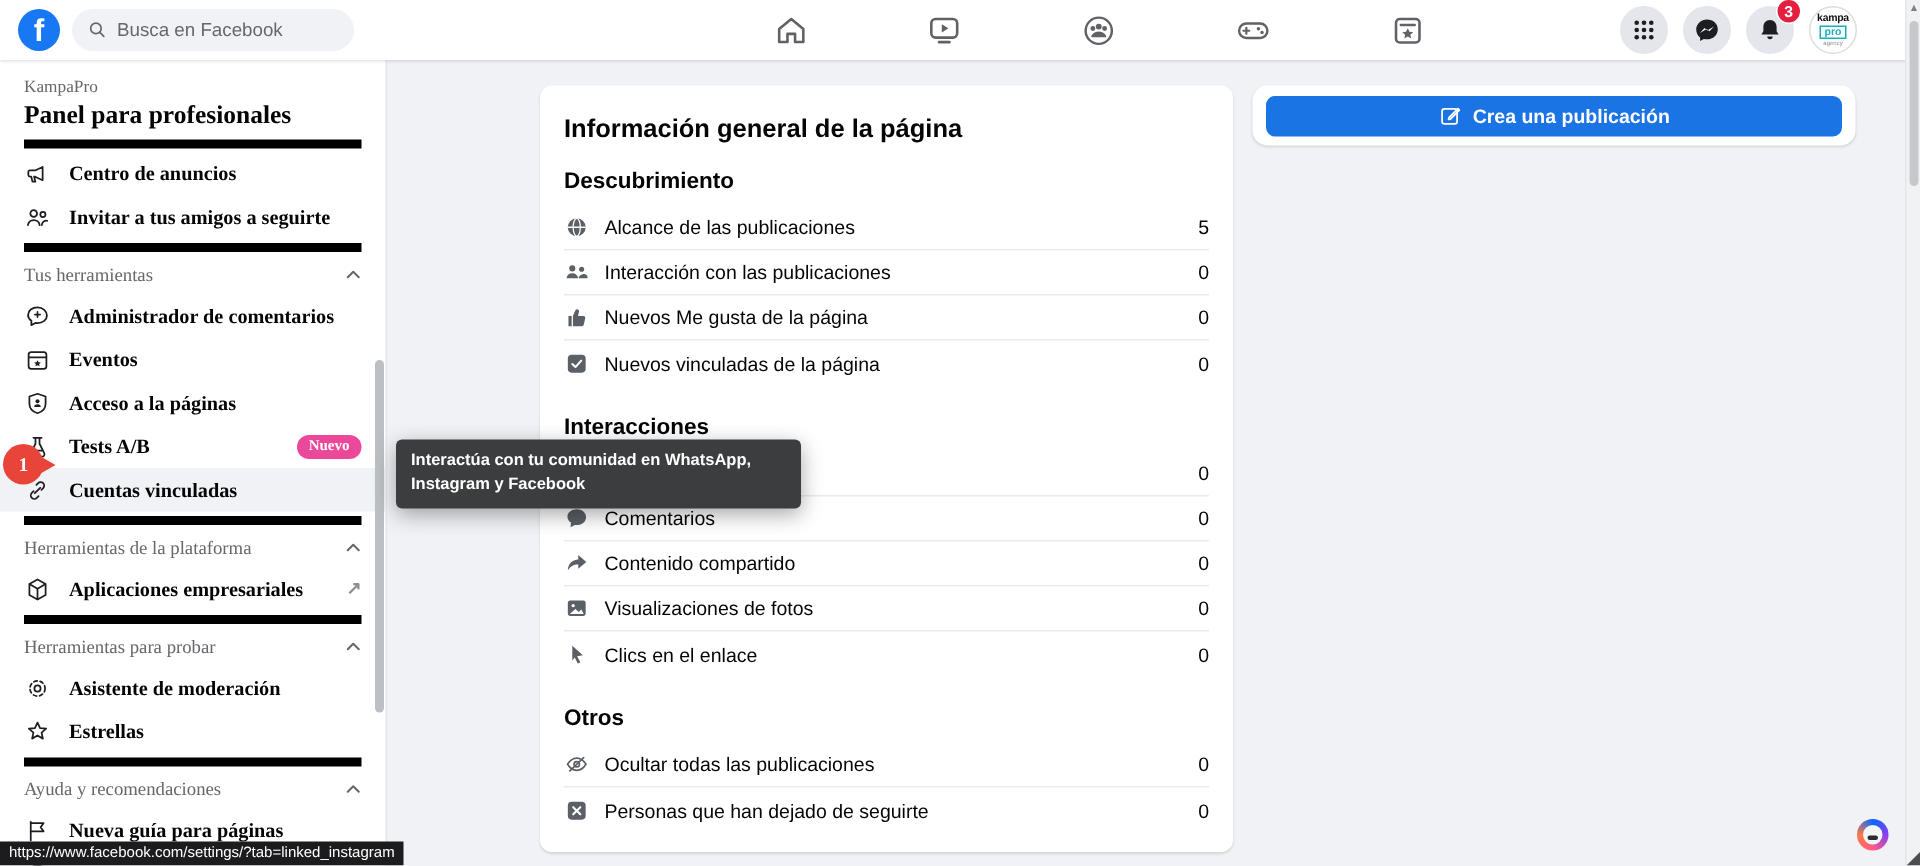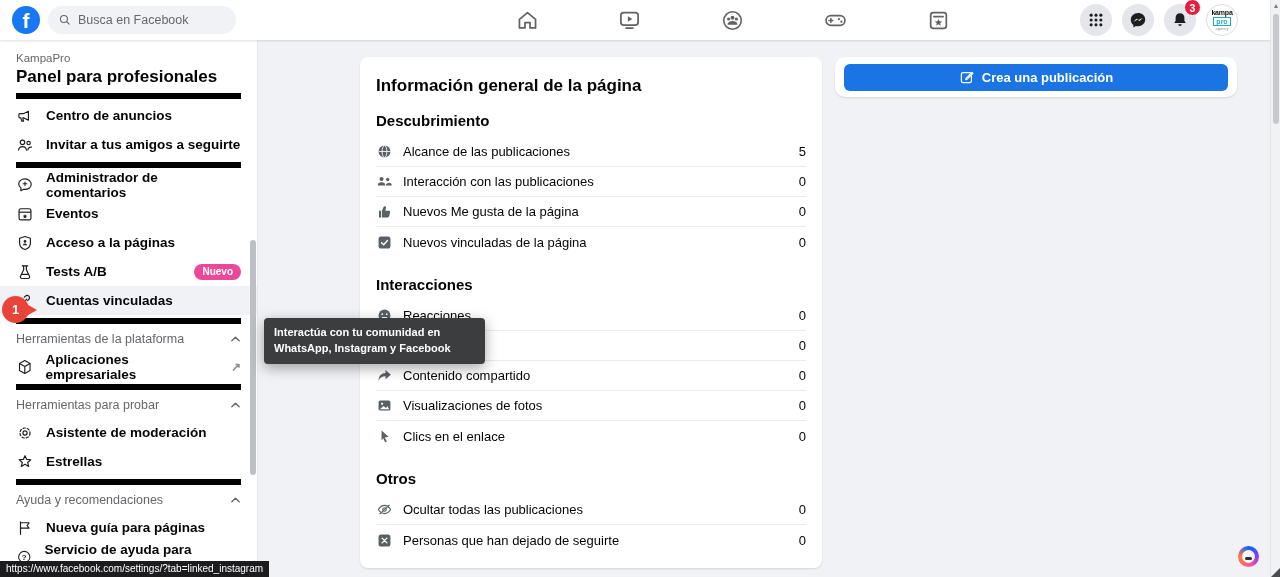--- a/index.html
+++ b/index.html
@@ -27,21 +27,21 @@
     background:#e41e3f; color:#fff; font-size:10.5px; font-weight:bold; display:flex;
     align-items:center; justify-content:center; padding:0 4px; border:1.5px solid #fff; }
   .avatar { width:32px; height:32px; border-radius:50%; background:#fff; border:1px solid #dcdee2;
     display:flex; flex-direction:column; align-items:center; justify-content:center; line-height:1; cursor:pointer; }
   .avatar .a1 { font-size:7px; font-weight:800; letter-spacing:-.2px; color:#111; }
   .avatar .a2 { font-size:7px; font-weight:800; color:#17aebd; border:.5px solid #17aebd; padding:0 2px; margin:1px 0; }
   .avatar .a3 { font-size:4px; color:#8a8d91; }
 
   
   .sidebar { position:absolute; top:40px; left:0; width:258px; bottom:0; background:#fff;
-    border-right:1px solid #e4e6eb; padding:12px 16px 0; z-index:5; }
+    border-right:1px solid #e4e6eb; padding:12px 16px 0; z-index:5;font-family:Liberation Serif, serif; }
   .ws-label { font-size:11.5px; color:#65676b; line-height:13px; }
   .sb-title { font-size:17px; font-weight:bold; line-height:20px; margin:2px 0 6px; }
   .sb-group { border-top:6px solid #000000; padding-top:2px; margin-top:3px; }
   .sb-group:first-of-type { border-top:none; margin-top:0; }
   .sb-item { display:flex; align-items:center; gap:12px; height:29px; font-size:13.5px;
     font-weight:600; color:#050505; cursor:pointer; position:relative; }
   .sb-item.hl { background:#f0f2f5; margin:0 -16px; padding:0 16px;text-align:center; }
   .sb-head { display:flex; align-items:center; justify-content:space-between; height:26px;
     font-size:12.5px; color:#65676b; cursor:pointer; }
   .badge-new { margin-left:auto; background:#ec4899; color:#fff; font-size:10px; font-weight:bold;
@@ -68,23 +68,23 @@
   .mrow .val { margin-left:auto; font-size:13px; color:#050505; }
 
   
   .cp-card { position:absolute; left:835px; top:57px; width:402px; height:40px; background:#fff;
     border-radius:10px; box-shadow:0 1px 2px rgba(0,0,0,.12); display:flex; align-items:center; padding:0 9px; }
   .cp-btn { flex:1; height:27px; background:#1b74e4; border:none; border-radius:6px; color:#fff;
     font-size:13px; font-weight:600; display:flex; align-items:center; justify-content:center; gap:7px;
     cursor:pointer; font-family:"Liberation Sans", sans-serif; }
 
   
-  .tooltip { position:absolute; left:264px; top:293px; width:221px; background:#3b3d3e; color:#fff;
+  .tooltip { position:absolute; left:264px; top:293px; width:270px; background:#3b3d3e; color:#fff;
     font-size:11px; font-weight:bold; line-height:1.45; padding:7px 10px; border-radius:4px;
-    box-shadow:0 4px 14px rgba(0,0,0,.35); z-index:40;margin-top:25px; }
+    box-shadow:0 4px 14px rgba(0,0,0,.35); z-index:40; }
   .statusbar { position:absolute; left:0; bottom:0; background:#1c1c1e; color:#fff; font-size:10px;
     padding:2px 6px 3px; z-index:50; white-space:nowrap; }
   .meta-orb { position:absolute; left:1238px; top:546px; width:21px; height:21px; border-radius:50%;
     background:conic-gradient(#0866ff, #8a3df0, #ff5c87, #ff7a45, #0866ff); z-index:15; }
   .meta-orb::after { content:""; position:absolute; inset:4px; border-radius:50%; background:#f4f5f7; }
   .meta-orb::before { content:""; position:absolute; left:7px; top:11px; width:7px; height:3px;
     border-radius:2px; background:#2a2d31; z-index:1; }
 
   
   .vscroll { position:absolute; right:0; top:0; width:10px; height:577px; background:#f1f2f4;
@@ -358,20 +358,26 @@
     </div>
     <div class="sb-item">
       <svg class="ic" width="18" height="18">
           <use href="#i-invite"></use>
         </svg>
       <span>Invitar a tus amigos a seguirte</span>
     </div>
   </div>
 
   <div class="sb-group">
+    <div class="sb-head">
+      <span>Tus herramientas</span>
+      <svg class="ic" width="11" height="8">
+          <use href="#i-chevup"></use>
+        </svg>
+    </div>
     <div class="sb-item">
       <svg class="ic" width="18" height="18">
           <use href="#i-commentstar"></use>
         </svg>
       <span>Administrador de comentarios</span>
     </div>
     <div class="sb-item">
       <svg class="ic" width="18" height="18">
           <use href="#i-calendar"></use>
         </svg>

